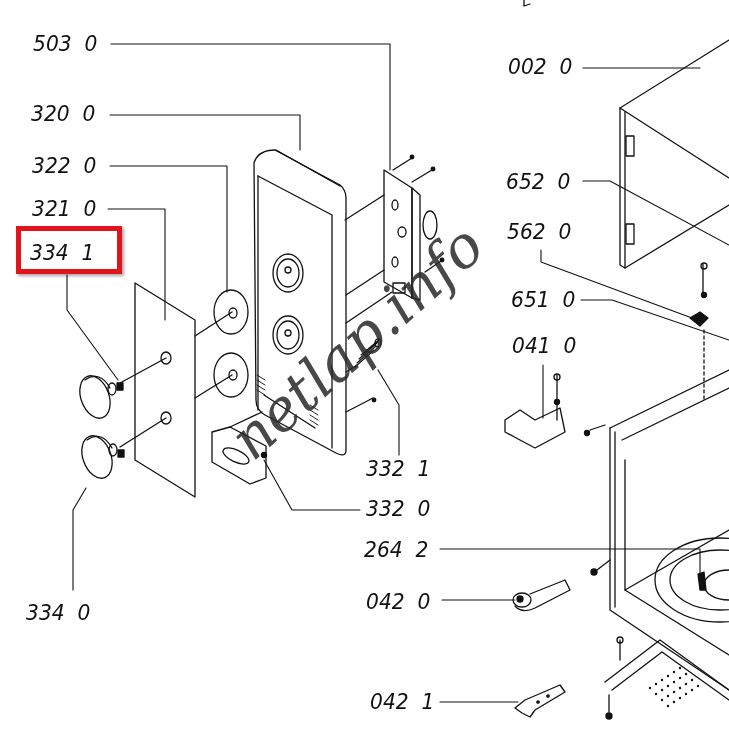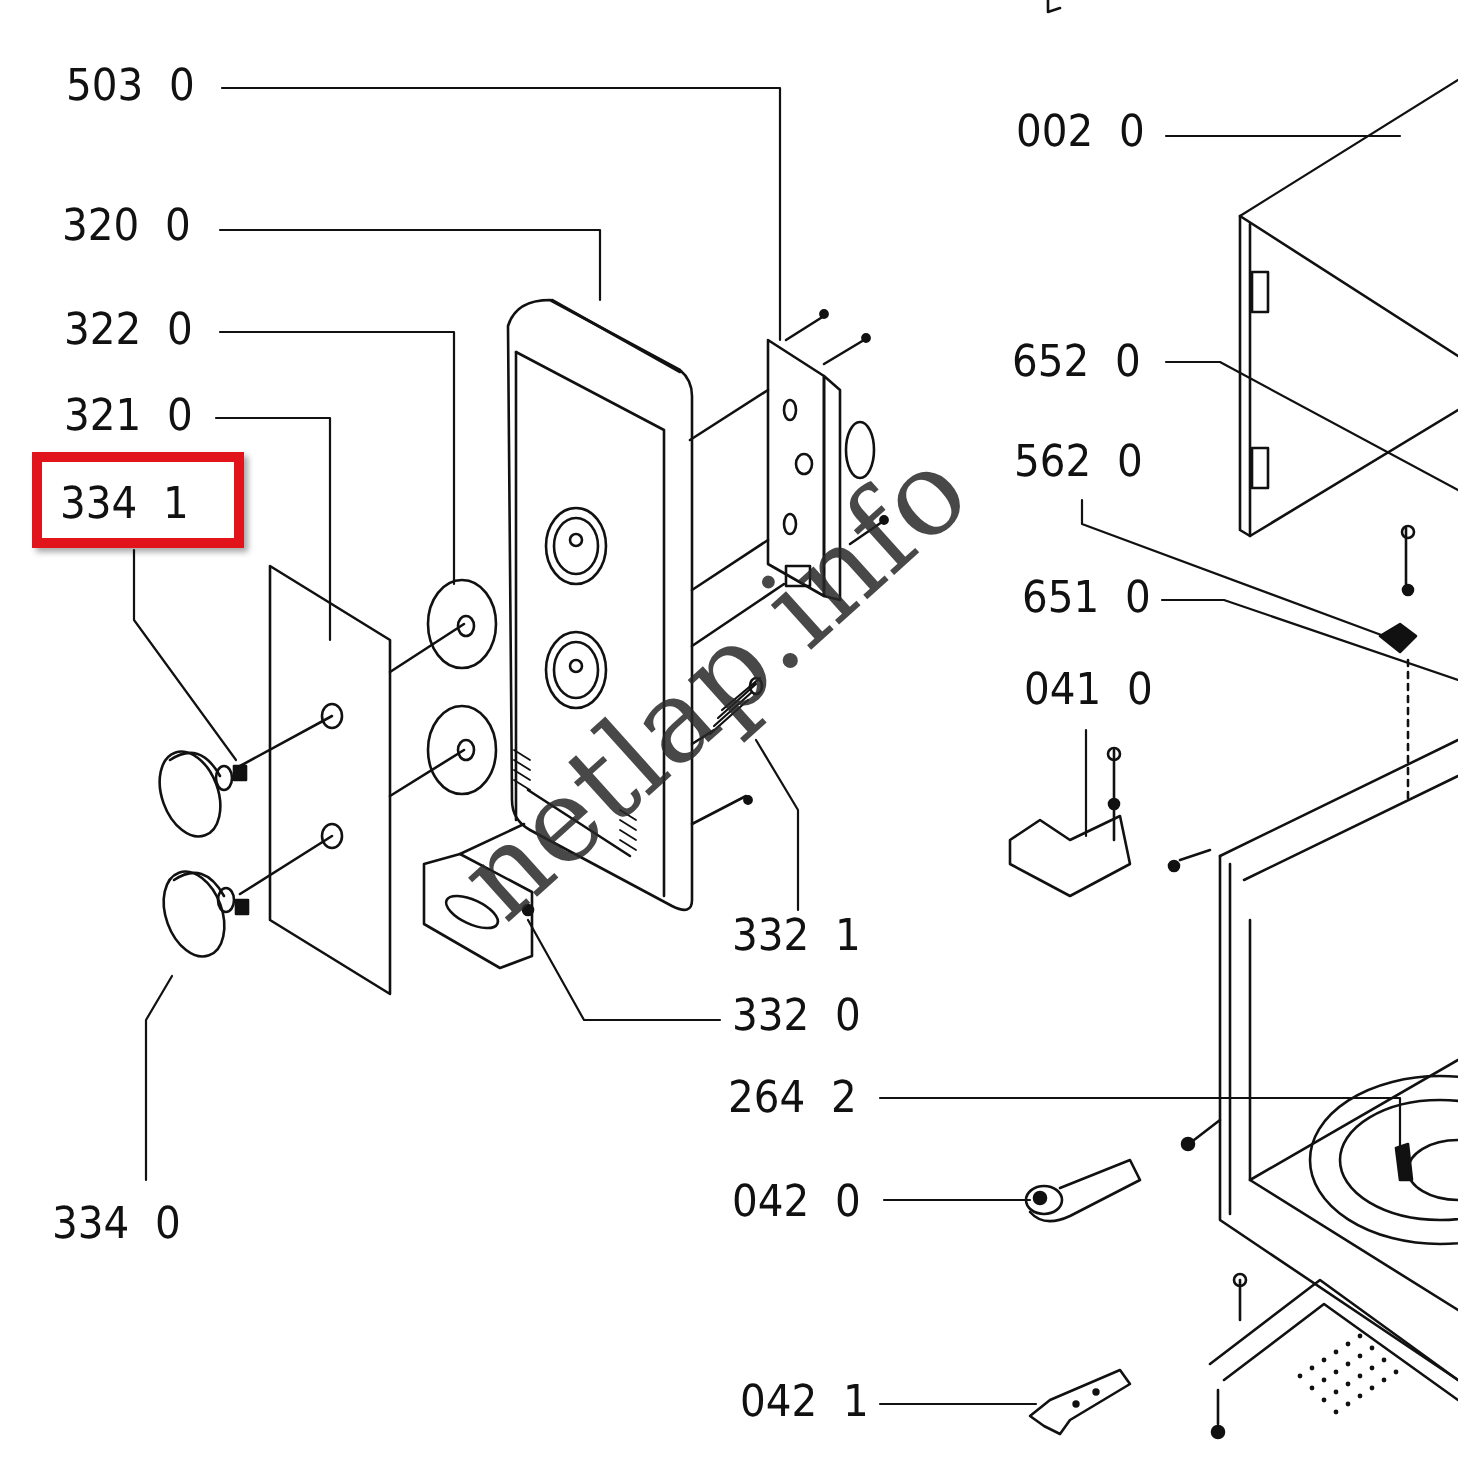--- a/index.html
+++ b/index.html
@@ -1,17 +1,17 @@
 <!DOCTYPE html>
 <html><head>
 <meta charset="utf-8">
 <style>
   html, body { margin:0; padding:0; background:#ffffff; }
   body { width:729px; height:730px; overflow:hidden; position:relative; font-family:"DejaVu Sans", sans-serif; }
-  #canvas { position:absolute; left:0; top:0; width:729px; height:730px; }
+  #canvas { position:absolute; left:0; top:0; width:729px; height:730px;font-style:italic; }
   .lbl { position:absolute; font-family:"DejaVu Sans", sans-serif; font-size:22px; color:#111; letter-spacing:0px; white-space:pre; line-height:24px; transform:scaleX(0.92); transform-origin:left top; }
   .hl-box { position:absolute; border:5px solid #e0141a; box-shadow:2px 2px 3px rgba(0,0,0,0.35); }
   .wm { position:absolute; font-family:"DejaVu Serif", serif; font-size:58px; color:rgba(40,40,40,0.85); transform-origin:left bottom; white-space:nowrap; }
   svg { position:absolute; left:0; top:0; }
 </style>
 </head>
 <body>
 
 <div id="canvas">
 

